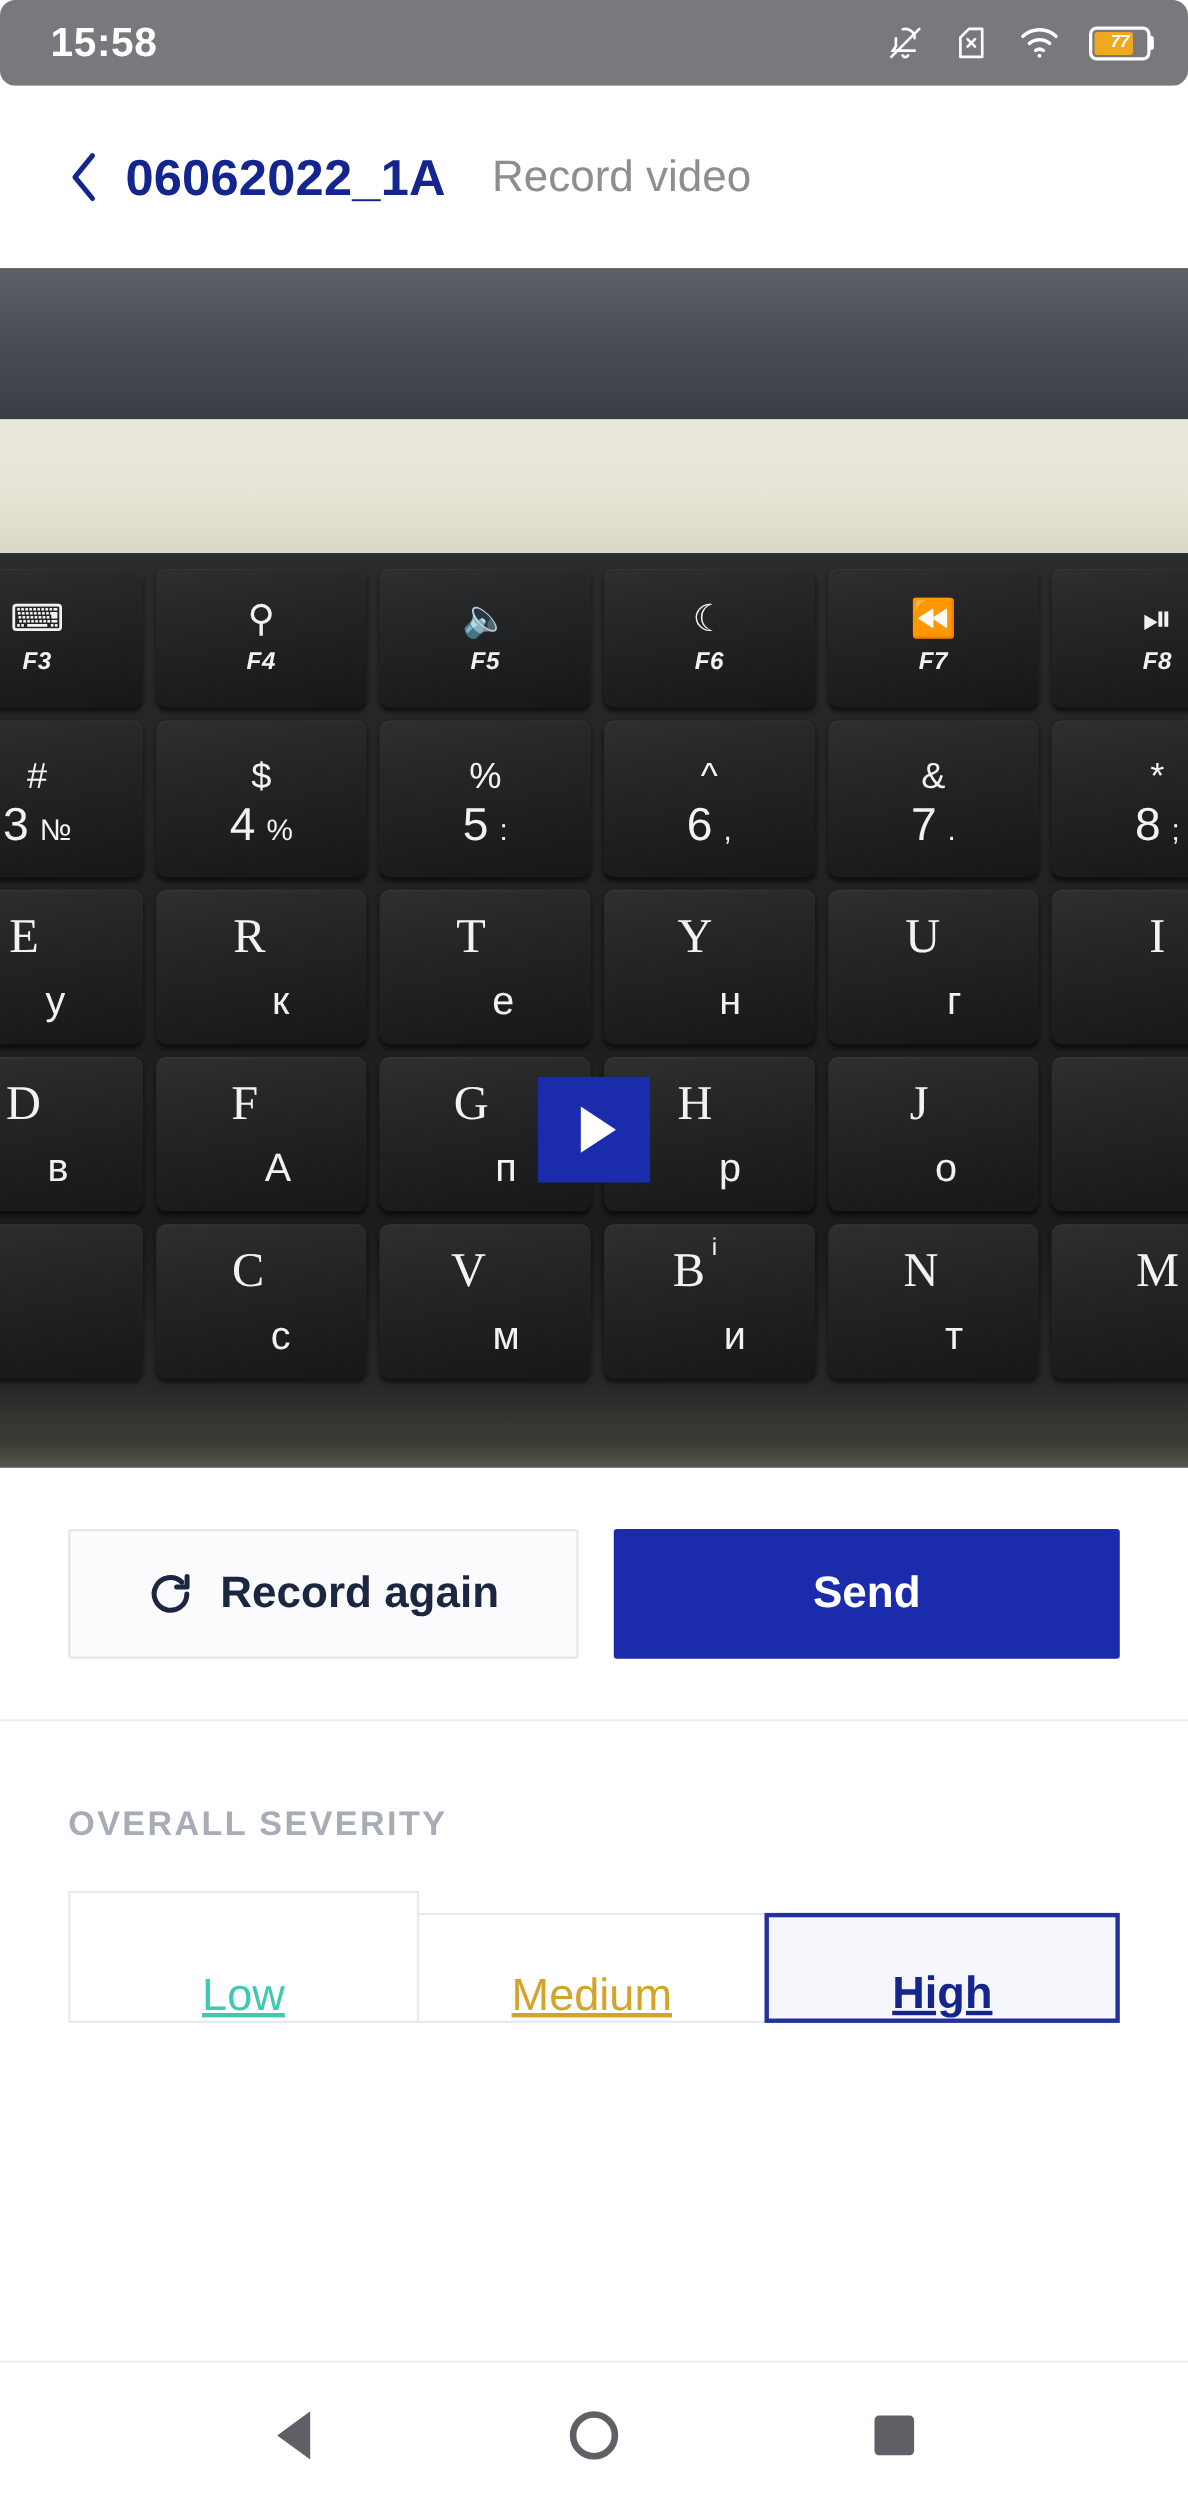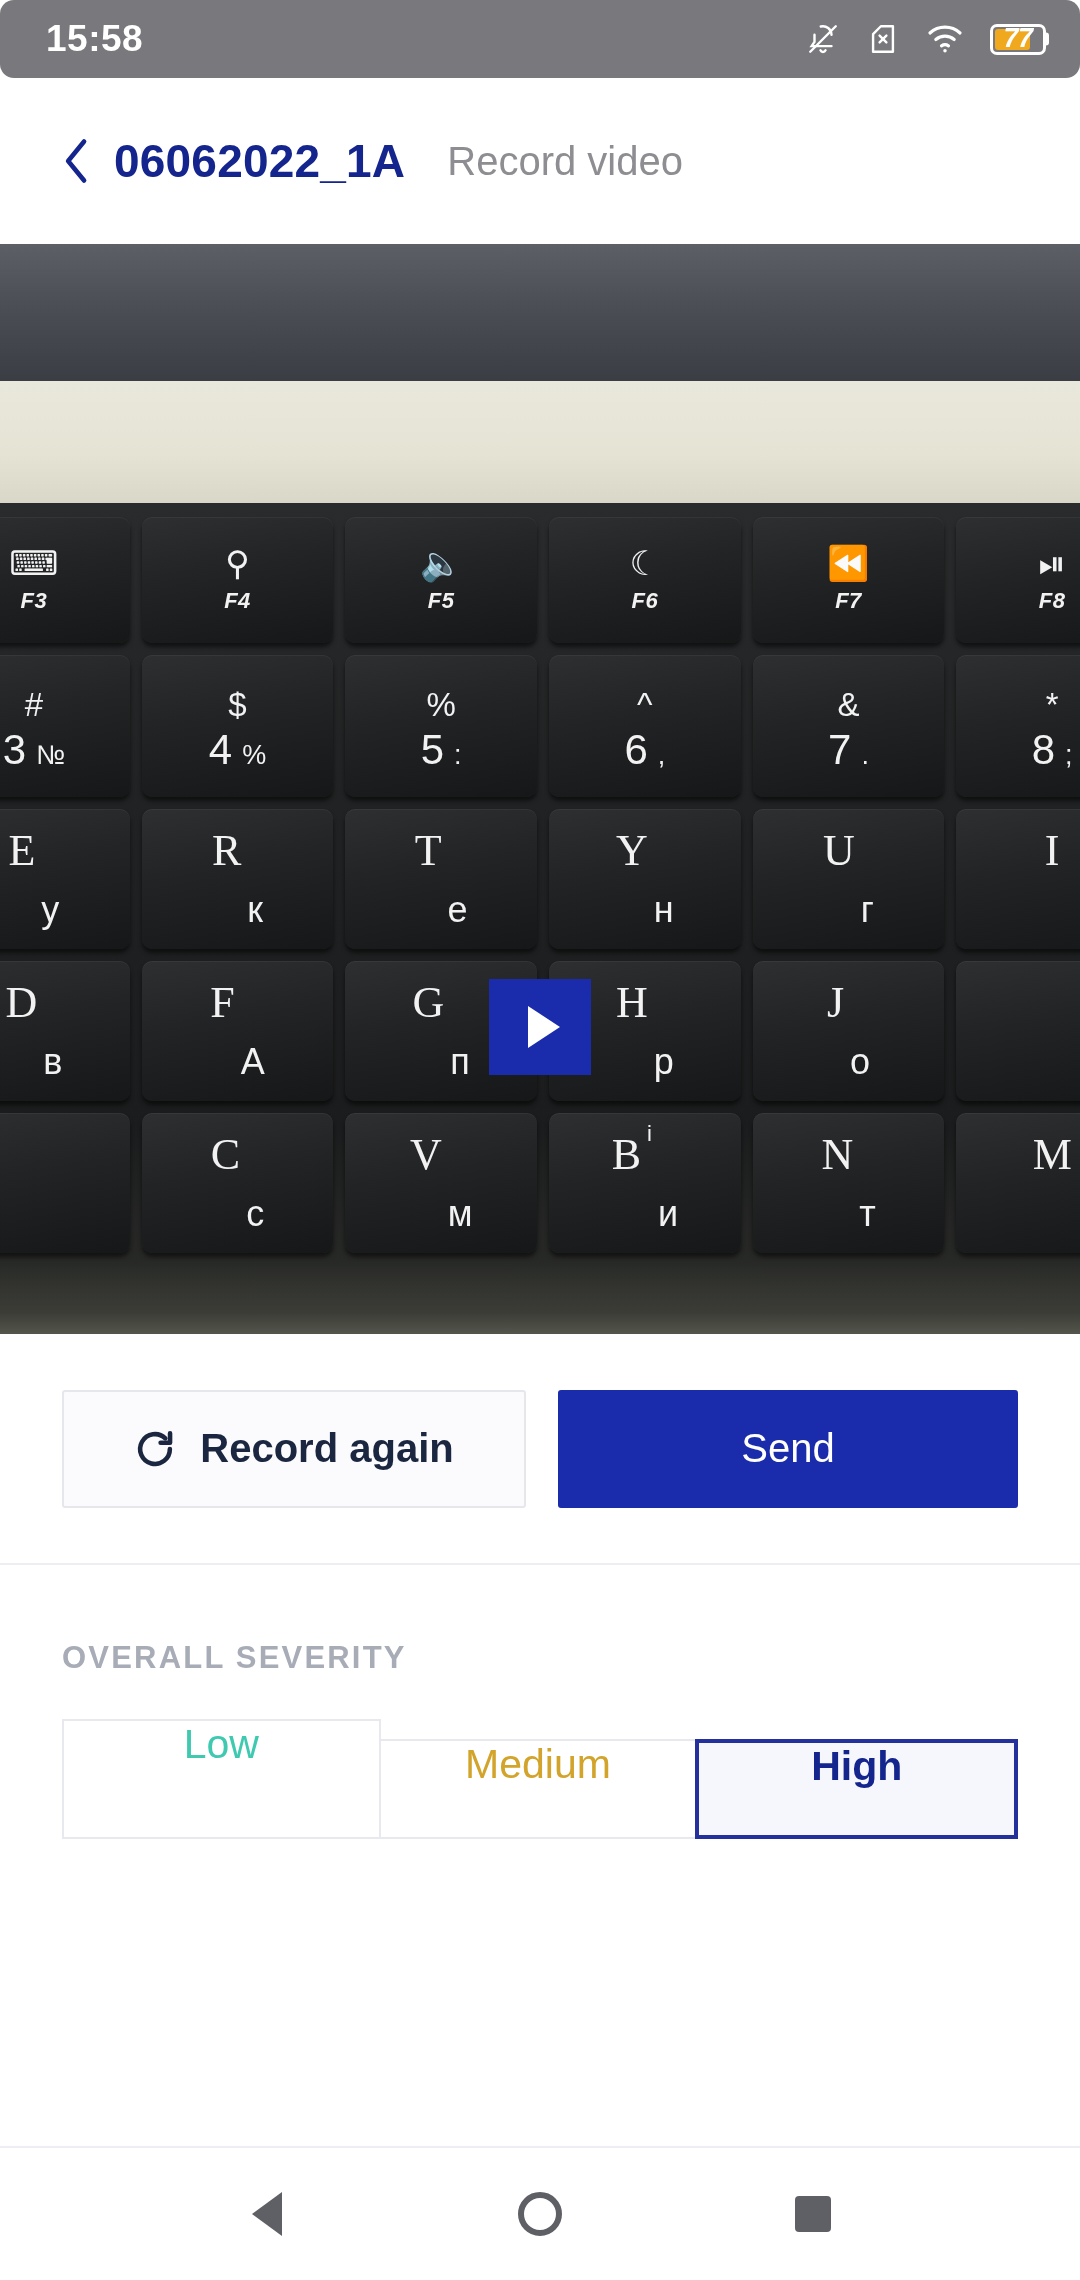--- a/index.html
+++ b/index.html
@@ -77,21 +77,21 @@
     border-radius: 0 3px 3px 0;
   }
   .battery-text {
     position: absolute;
     left: 0; top: 0;
     width: 56px; height: 31px;
     display: flex;
     align-items: center;
     justify-content: center;
     color: #ffffff;
-    font-size: 27px;
+    font-size: 16px;
     font-weight: bold;
     font-style: italic;
     letter-spacing: -0.5px;
   }
 
   
   .header {
     height: 166px;
     background: #ffffff;
     display: flex;
@@ -251,21 +251,21 @@
     background: #fbfbfd;
     border: 2px solid #e6e7ec;
     color: #1b2640;
     font-weight: bold;
   }
   .btn-primary {
     flex: 1;
     background: #1a2bab;
     border: none;
     color: #ffffff;
-    font-weight: normal;
+    font-weight: bold;
   }
   .refresh-icon { width: 42px; height: 42px; flex: none; }
 
   .divider {
     height: 2px;
     background: #eceef3;
     width: 100%;
     flex: none;
   }
 
@@ -283,26 +283,27 @@
     margin-bottom: 43px;
   }
   .segmented {
     display: flex;
     width: 100%;
     height: 120px;
   }
   .seg {
     flex: 1;
     display: flex;
-    align-items: flex-start;
+    align-items: flex-end;
     justify-content: center;
     font-size: 41px;
     background: #ffffff;
     border: 2px solid #e8e9ee;
     cursor: pointer;
+    text-decoration: underline;
   }
   .seg + .seg { margin-left: -2px; margin-top: 20px; }
   .seg-low { color: #3ec9b0; }
   .seg-medium { color: #d3a42b; }
   .seg-high {
     color: #14258e;
     background: #f6f7fc;
     border: 4px solid #24309c;
     font-weight: bold;
     z-index: 2;

